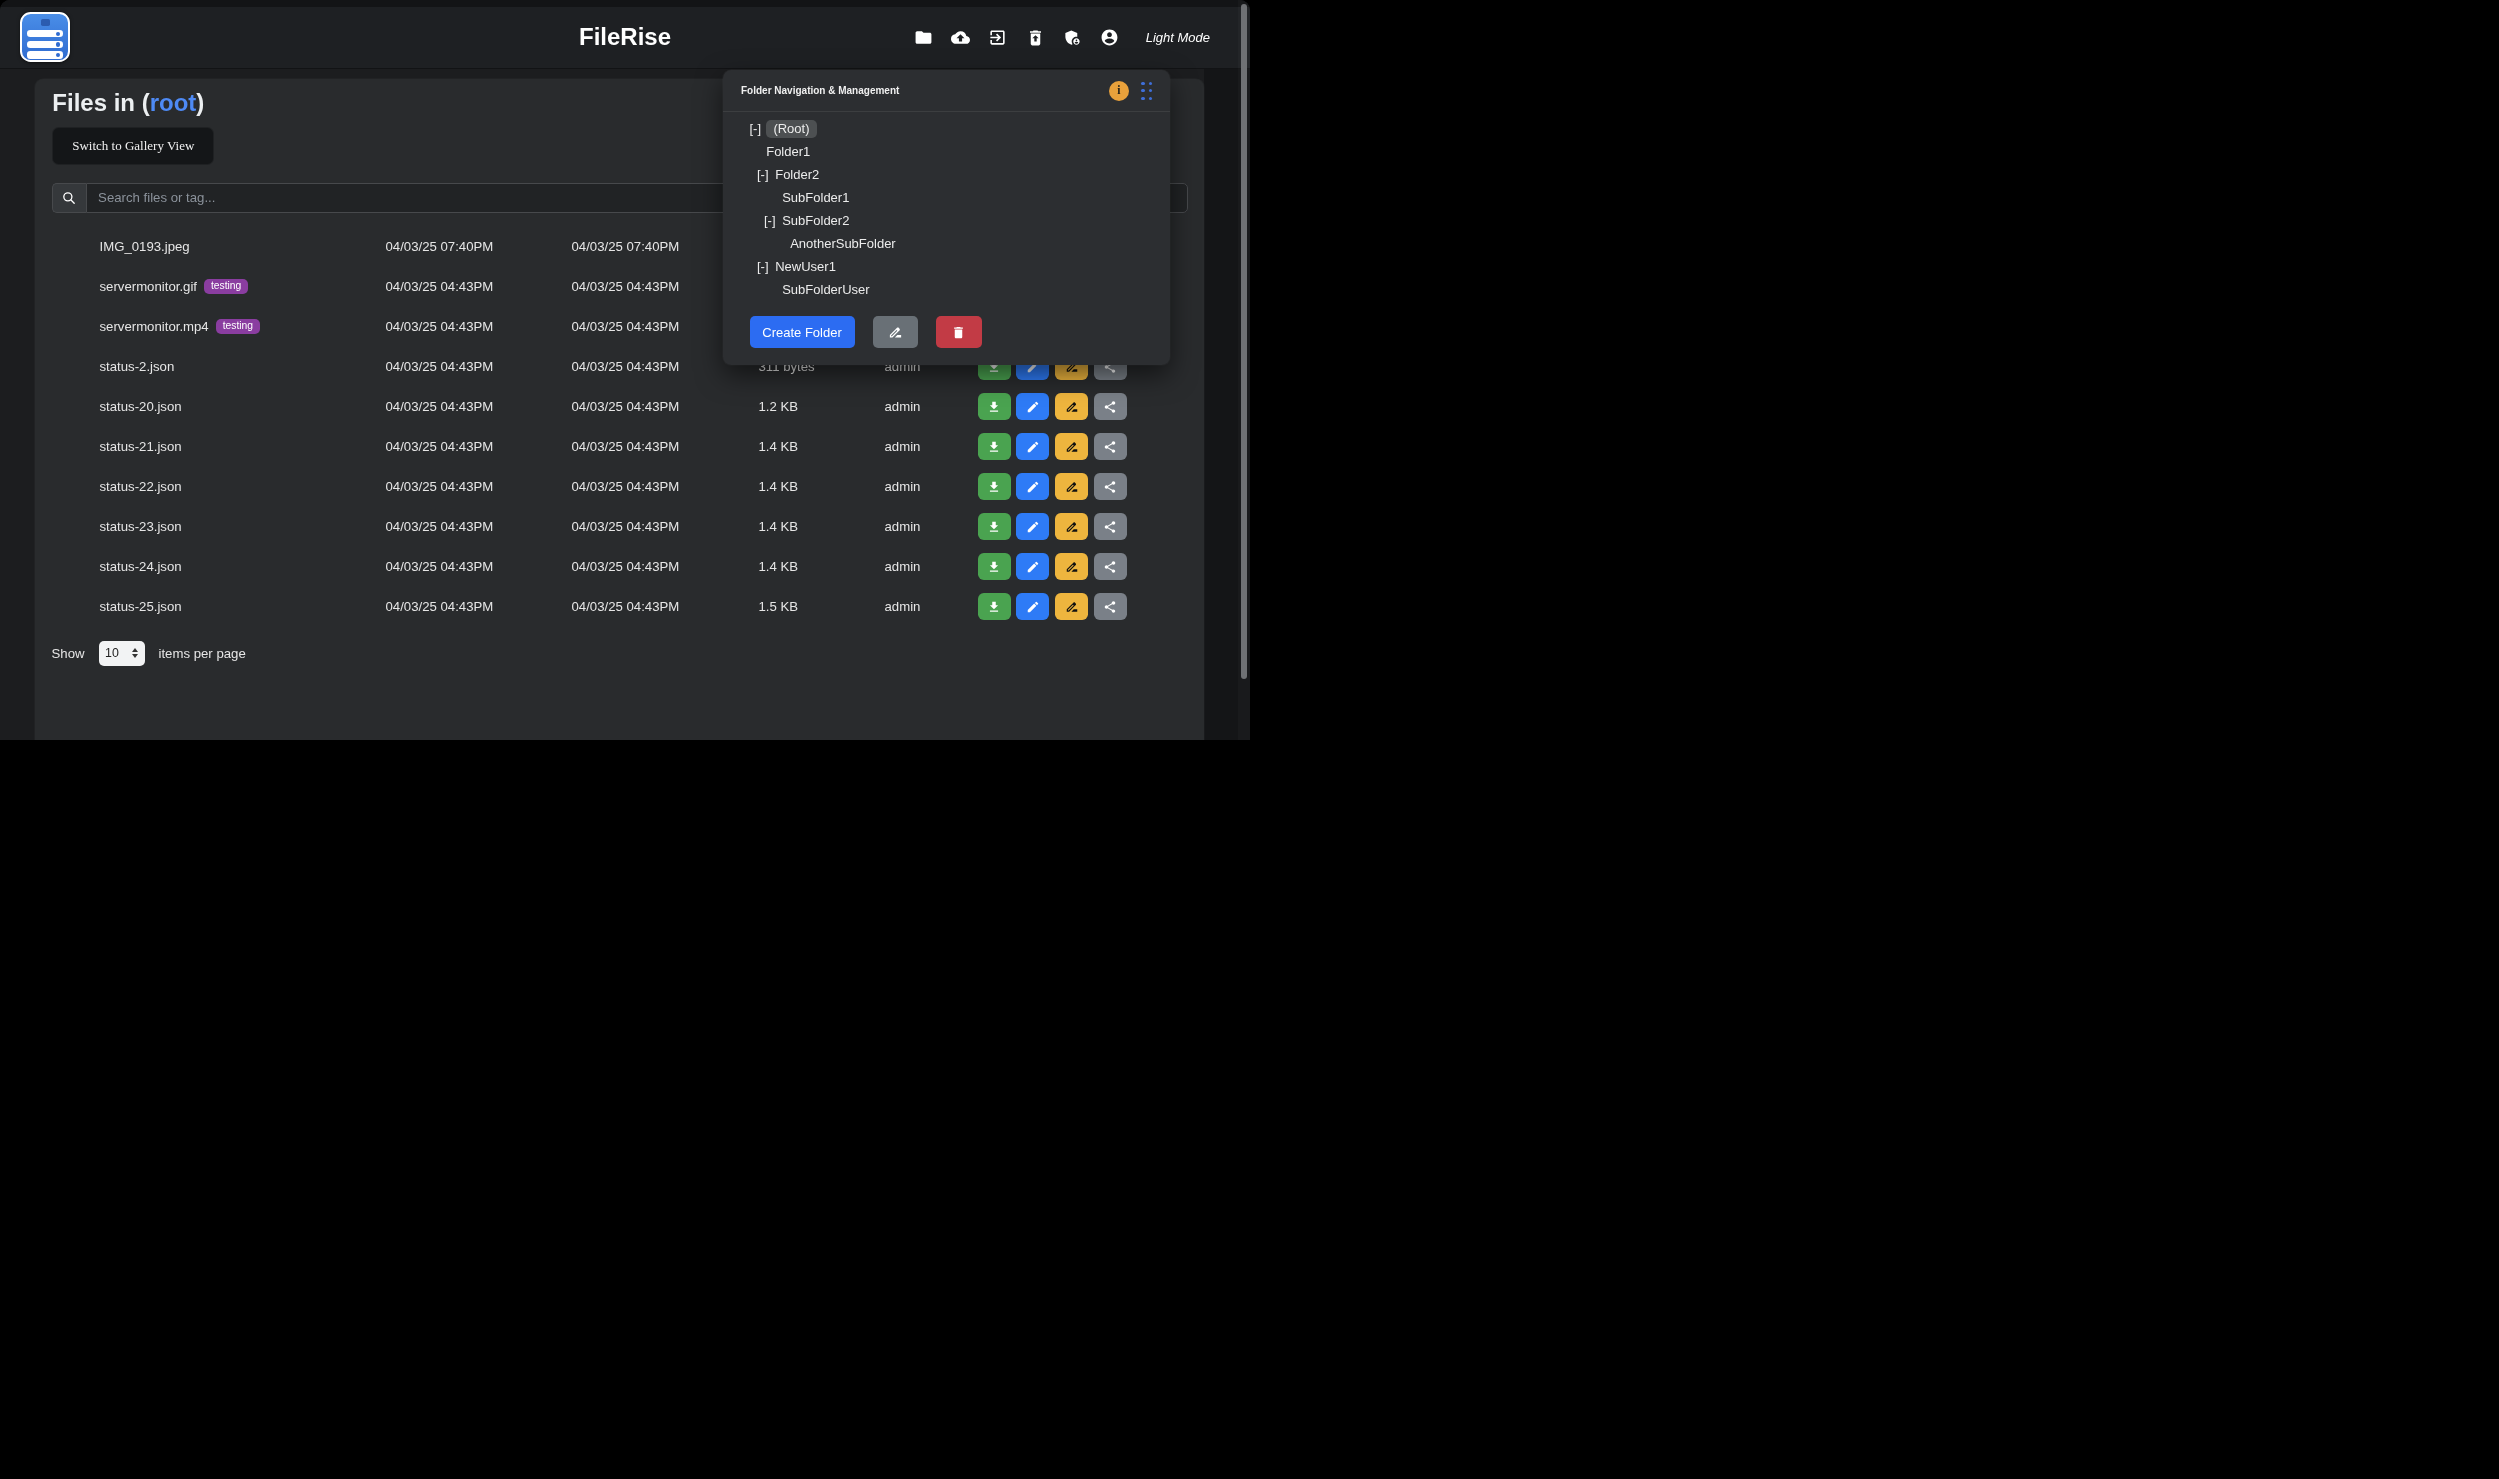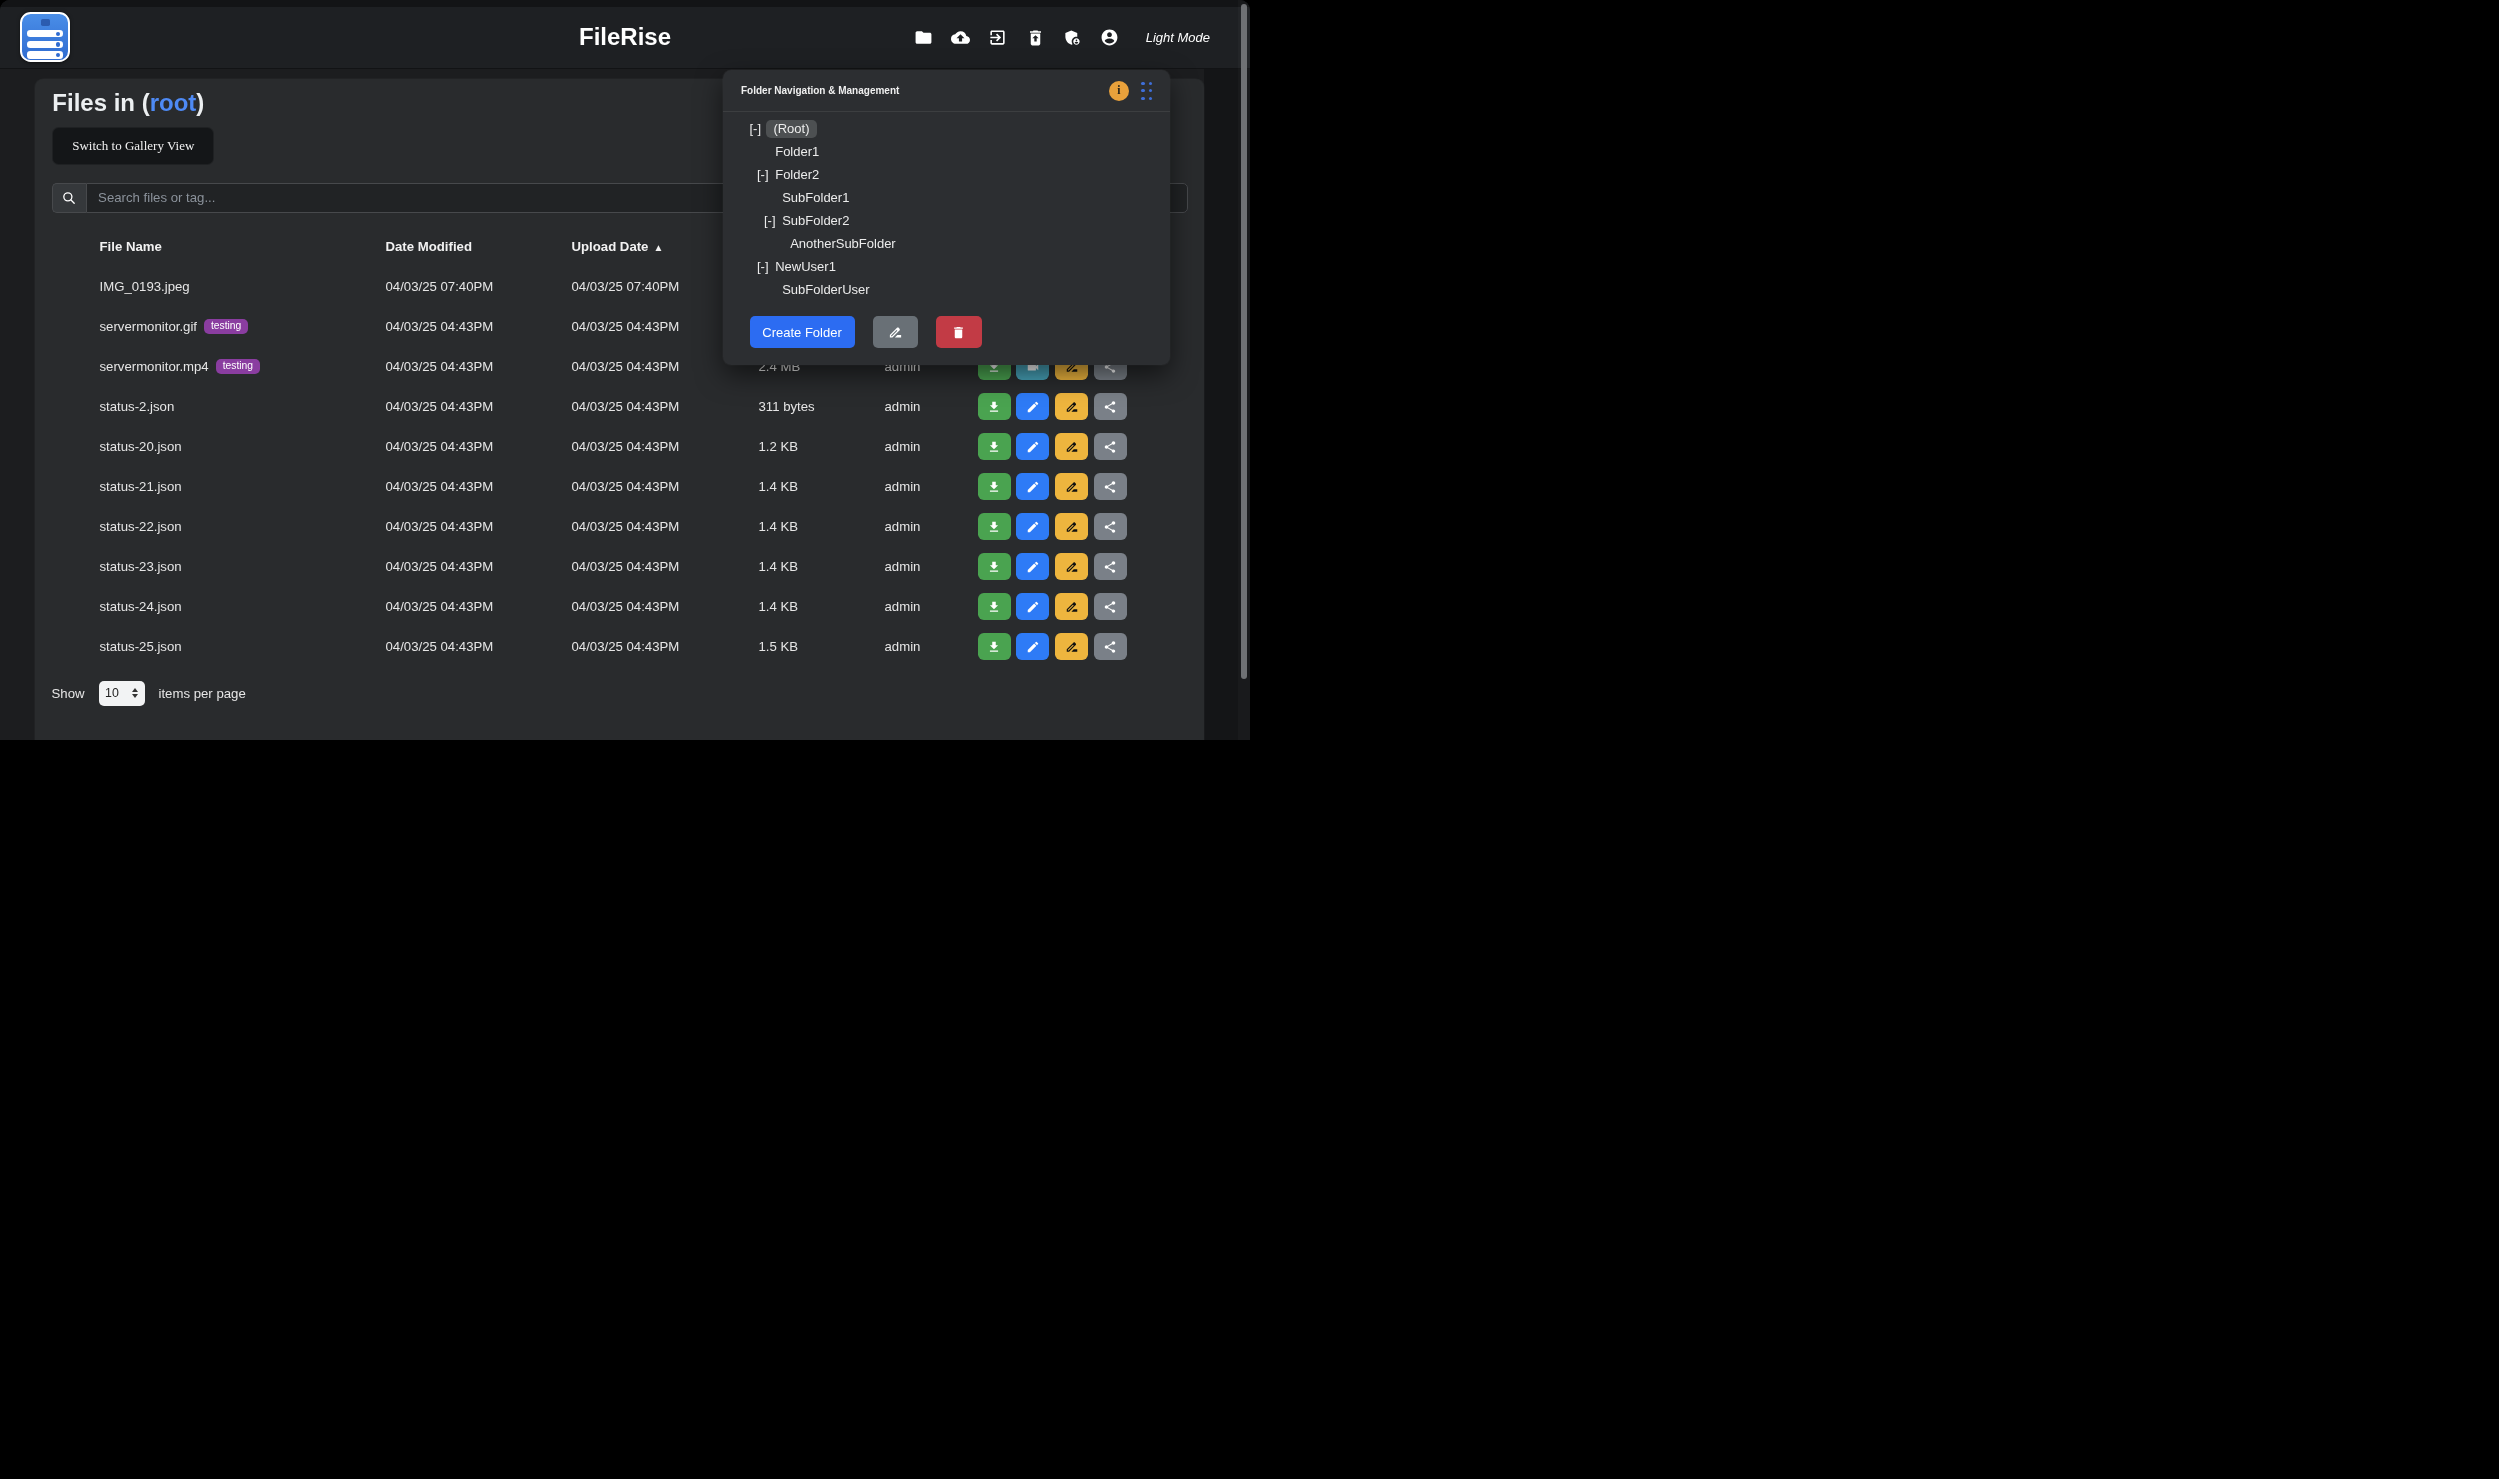--- a/index.html
+++ b/index.html
@@ -149,29 +149,20 @@
         <span class="search-addon">
           <svg viewBox="0 0 24 24">
               <circle cx="10.5" cy="10.5" r="6.2"></circle>
               <line x1="15.3" y1="15.3" x2="20.2" y2="20.2" stroke-linecap="round"></line>
             </svg>
         </span>
         <input type="text" placeholder="Search files or tag..." style="">
       </div>
 
       <div class="table" id="file-table">
-          <div class="trow head">
-  <div><span class="cb"></span></div>
-  <div>File Name</div>
-  <div>Date Modified</div>
-  <div>Upload Date<span class="sort">▲</span></div>
-  <div>File Size</div>
-  <div>Uploader</div>
-  <div></div>
-          </div>
   <div class="trow">
     <div><span class="cb"></span></div>
     <div class="fname">
               <span>IMG_0193.jpeg</span>
             </div>
     <div>04/03/25 07:40PM</div>
     <div>04/03/25 07:40PM</div>
     <div></div>
     <div></div>
     <div class="actions">
@@ -513,21 +504,21 @@
             <i></i>
             <i></i>
             <i></i>
           </span>
       </div>
       <div class="tree" id="folder-tree">
   <div class="tnode" style="padding-left:26.5px">
     <span class="tgl">[-]</span>
     <span class="nm selected">(Root)</span>
   </div>
-  <div class="tnode" style="padding-left:34px">
+  <div class="tnode" style="padding-left:25px">
     <span class="tgl hidden">[-]</span>
     <span class="nm">Folder1</span>
   </div>
   <div class="tnode" style="padding-left:34px">
     <span class="tgl">[-]</span>
     <span class="nm">Folder2</span>
   </div>
   <div class="tnode" style="padding-left:41px">
     <span class="tgl hidden">[-]</span>
     <span class="nm">SubFolder1</span>

